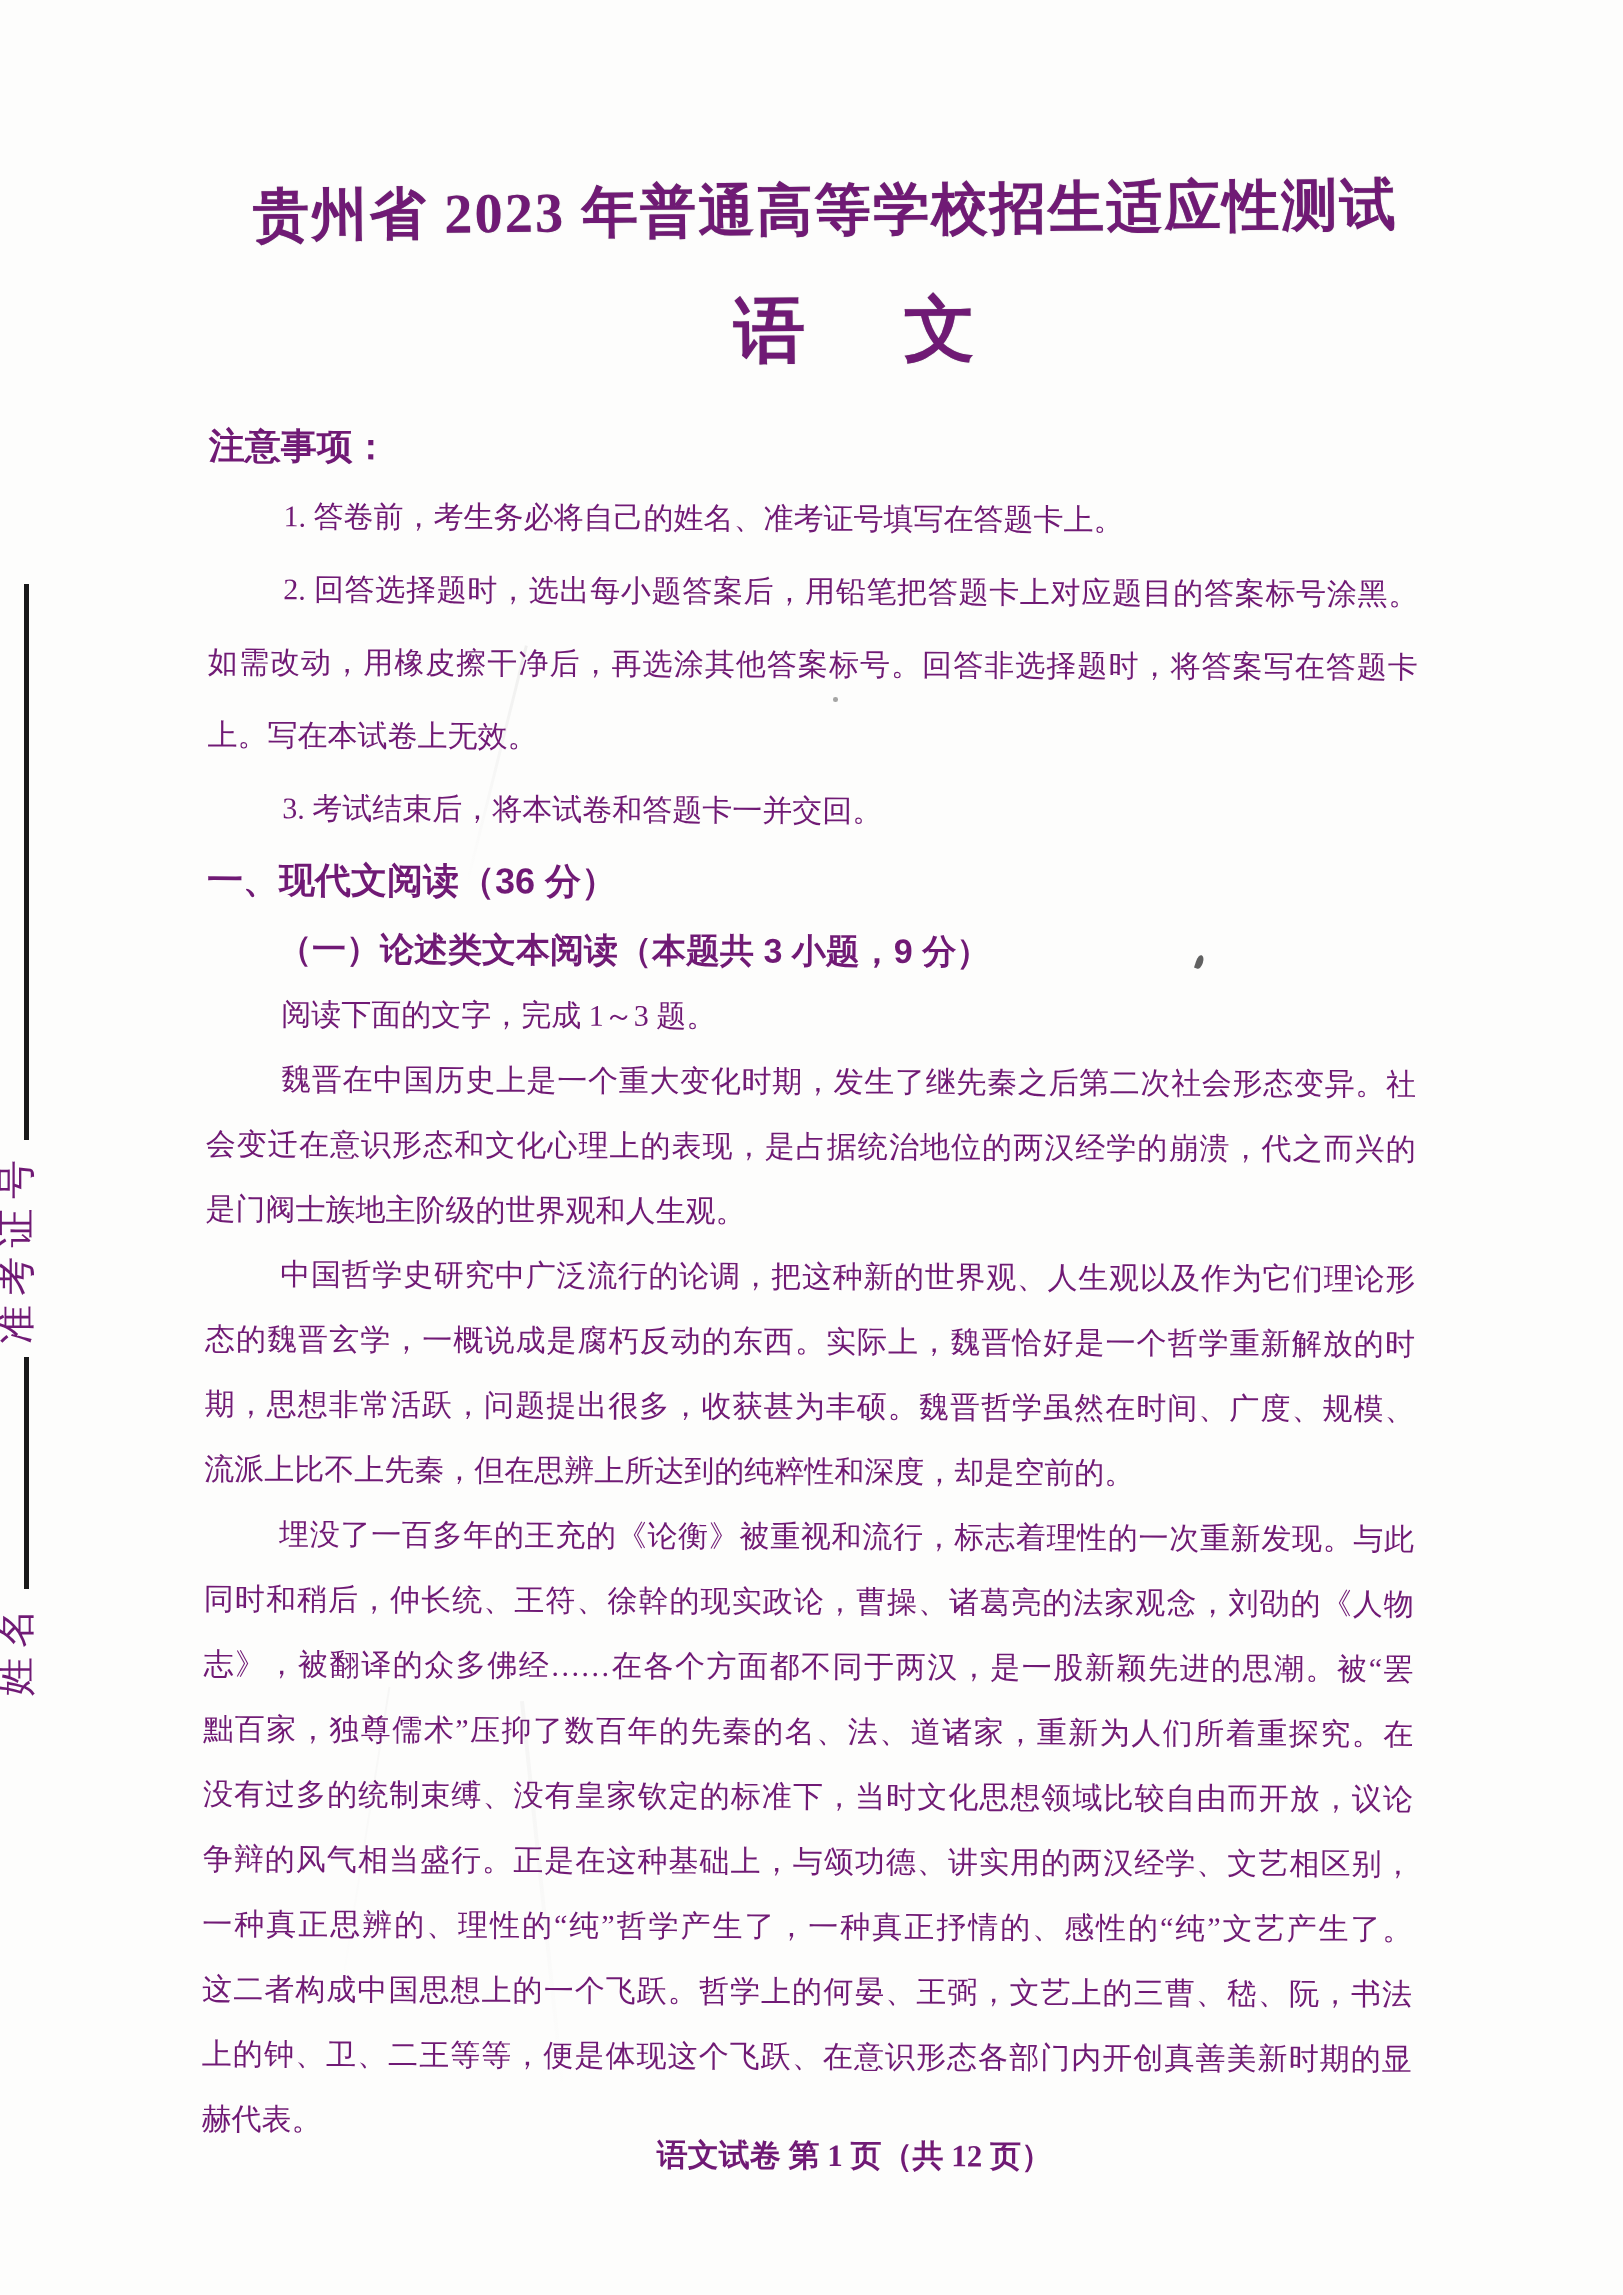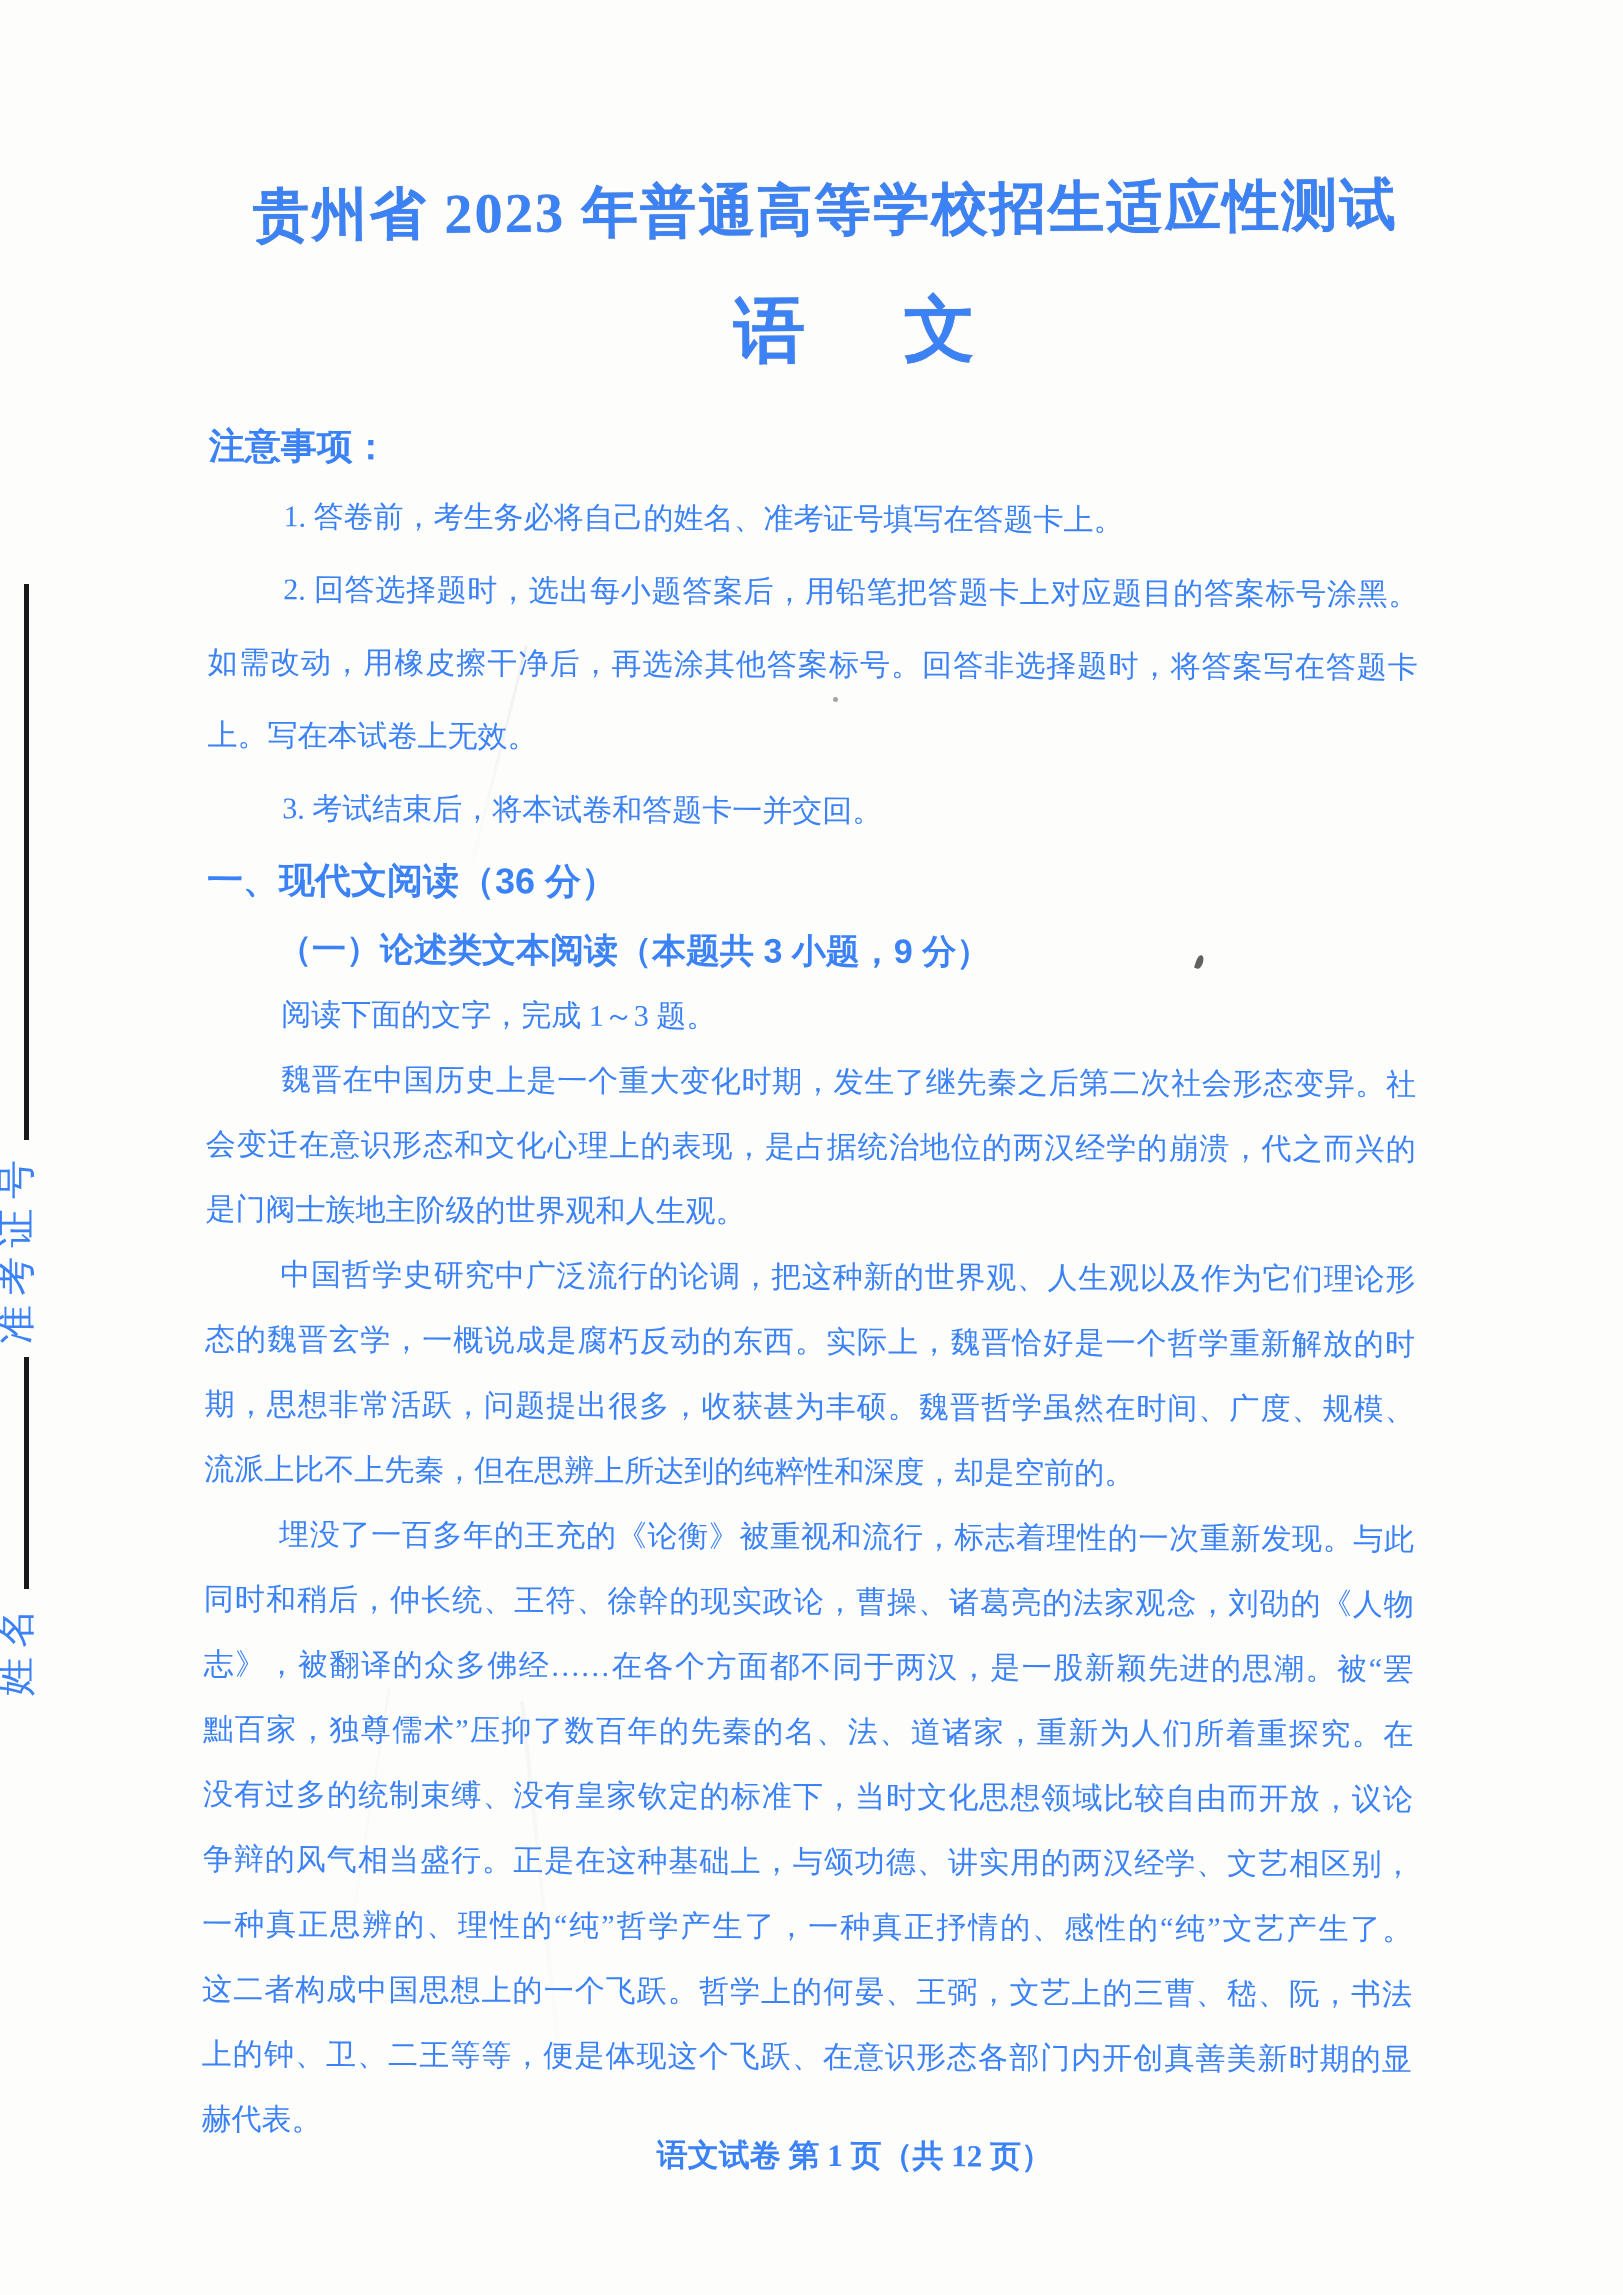--- a/index.html
+++ b/index.html
@@ -2,21 +2,21 @@
 <html style="font-size:12.4px"><head>
 <meta charset="utf-8">
 <style>
   html,body{margin:0;padding:0;background:#e8e8e8;}
   .page{
     position:relative;
     width:1623px;height:2295px;
     background:#fdfdfc;
     overflow:hidden;
     font-family:"Liberation Serif","DejaVu Serif",serif;
-    color:#3b82f6;
+    color:#701a75;
   }
   
   .title1{
     position:absolute;top:173px;left:0;right:0;
     text-align:center;
     font-size:56px;font-weight:bold;letter-spacing:2.3px;
     transform:translateX(14px) rotate(-0.55deg);
     text-shadow:0 0 0.8px rgba(0,0,0,.5);
     white-space:nowrap;
   }

